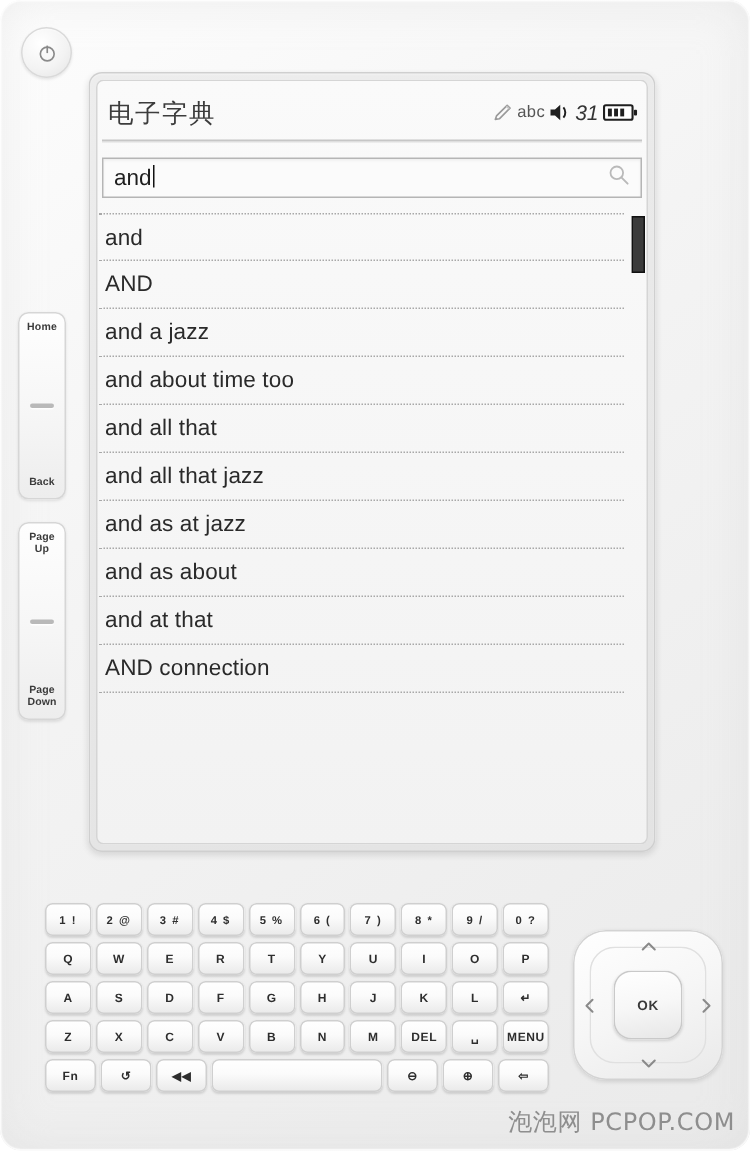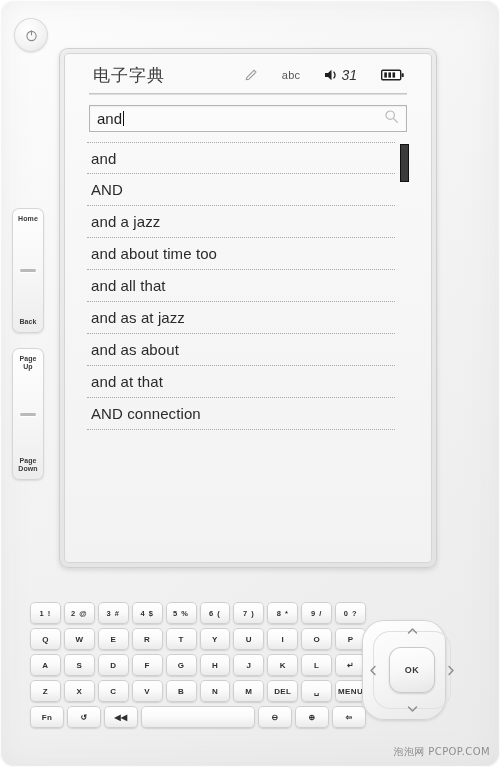--- a/index.html
+++ b/index.html
@@ -80,35 +80,35 @@
                 inset 0 1px 2px rgba(255,255,255,.9);
     padding:5px;
   }
   #screen {
     width:100%; height:100%;
     background: linear-gradient(180deg,#fafafa 0%, #f2f2f2 100%);
     border-radius:5px;
     box-shadow: inset 0 0 0 1px #d5d5d5;
     overflow:hidden;
     position:relative;
-    padding:0 23px;
+    padding:0 2px;
   }
 
   
   #titlebar {
     height:40px;
     display:flex; align-items:center; justify-content:space-between;
     padding: 4px 4px 0 6px;
   }
   #app-title {
     font-size:17px; color:#3c3c3c;
     font-family:"DejaVu Sans","Liberation Sans",sans-serif;
     letter-spacing:1px;
   }
-  #status-icons { display:flex; align-items:center; gap:24px;text-align:right; }
+  #status-icons { display:flex; align-items:center; gap:3px;text-align:right; }
   #status-icons svg { display:block; }
   #input-mode-label { font-size:11px; color:#555; letter-spacing:.3px; }
   #volume-value { font-size:14px; color:#333; margin-left:-1px; }
   .status-group { display:flex; align-items:center; gap:2px;font-style:italic; }
 
   #title-rule {
     height:2px;
     border-top:1px solid #c6c6c6;
     border-bottom:1px solid #dedede;
     margin:0 2px 10px 2px;
@@ -190,22 +190,22 @@
     font-size:8px; font-weight:bold; color:#2e2e2e;
     letter-spacing:.4px;
     user-select:none;
   }
   .key.num { font-size:7.5px; letter-spacing:1px; }
   .key.wide-space { flex:3.35; }
   .key.fnrow { }
 
   
   #dpad {
-    position:absolute; left:362px; top:620px;
-    width:84px; height:100px;
+    position:absolute; left:382px; top:620px;
+    width:100px; height:100px;
     border-radius:22px;
     background: linear-gradient(155deg,#ffffff 0%, #f6f6f6 50%, #e9e9e9 100%);
     box-shadow: inset 0 0 0 1px #d3d3d3,
                 inset 0 1px 2px rgba(255,255,255,.95),
                 0 1px 3px rgba(0,0,0,.12);
   }
   #dpad-inner {
     position:absolute; left:11px; top:11px;
     width:78px; height:78px;
     border-radius:17px;
@@ -231,21 +231,21 @@
     display:flex; align-items:center; justify-content:center;
   }
   #dpad-up    { left:44px; top:5px;  width:12px; height:12px; }
   #dpad-down  { left:44px; top:83px; width:12px; height:12px; }
   #dpad-left  { left:5px;  top:44px; width:12px; height:12px; }
   #dpad-right { left:83px; top:44px; width:12px; height:12px; }
 
   
   #watermark {
     position:absolute; right:10px; bottom:8px;
-    font-size:10px; color:#8e8e8e;
+    font-size:16px; color:#8e8e8e;
     font-family:"DejaVu Sans","Liberation Sans",sans-serif;
     letter-spacing:.4px;
     white-space:nowrap;
   }
 </style>
 </head>
 <body>
 
 <div id="device">
 
@@ -328,20 +328,23 @@
         <div class="result-row">
             <span class="result-label">and a jazz</span>
           </div>
         <div class="result-row">
             <span class="result-label">and about time too</span>
           </div>
         <div class="result-row">
             <span class="result-label">and all that</span>
           </div>
         <div class="result-row">
+            <span class="result-label">and all that jazz</span>
+          </div>
+        <div class="result-row">
             <span class="result-label">and as at jazz</span>
           </div>
         <div class="result-row">
             <span class="result-label">and as about</span>
           </div>
         <div class="result-row">
             <span class="result-label">and at that</span>
           </div>
         <div class="result-row">
             <span class="result-label">AND connection</span>

